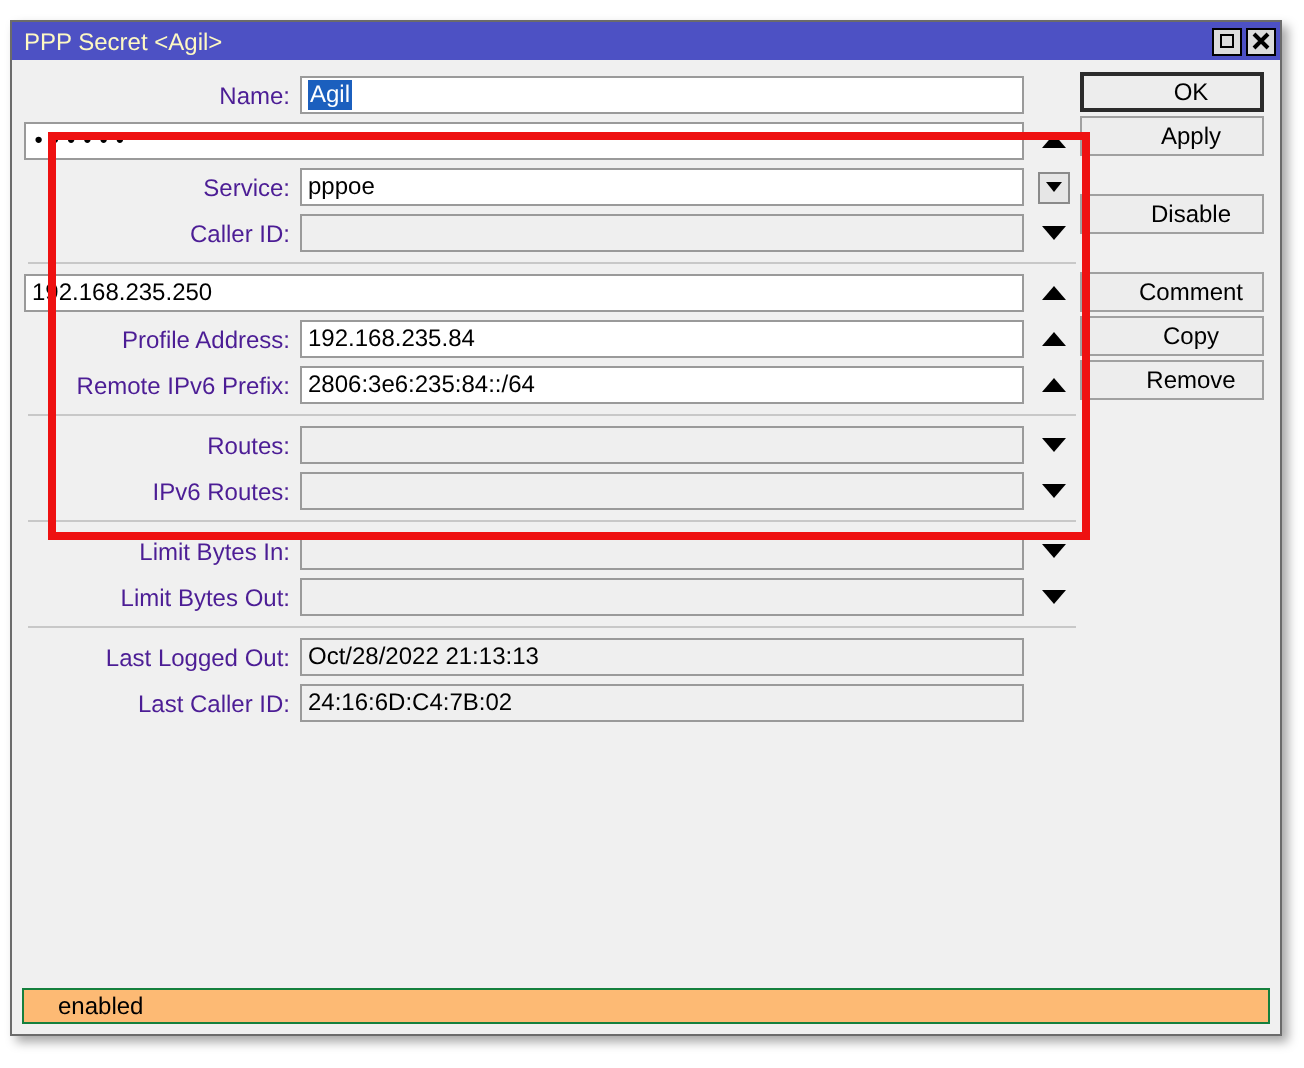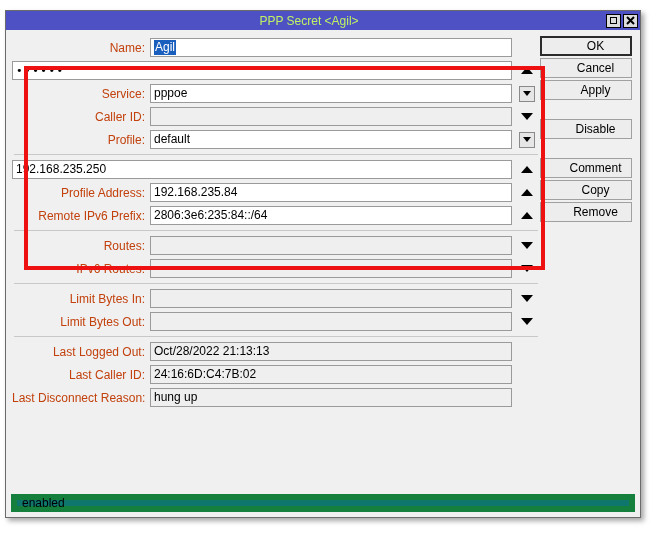--- a/index.html
+++ b/index.html
@@ -31,25 +31,24 @@
 
   .titlebar {
     height: 19px;
     background: #4d51c4;
     display: flex;
     align-items: center;
     padding: 0 2px 0 6px;
     box-sizing: border-box;
   }
   .title-text {
-    color: #bef264;
+    color: #fef9c3;
     font-size: 12px;
     white-space: nowrap;
     flex: 1;
-    text-align: center;
   }
   .title-buttons {
     display: flex;
     gap: 2px;
   }
   .tbtn {
     width: 15px;
     height: 14px;
     background: #dcdcdc;
     border: 1px solid #000000;
@@ -93,21 +92,21 @@
     padding-left: 6px;
     box-sizing: border-box;
   }
   .lbl {
     width: 138px;
     text-align: right;
     padding-right: 5px;
     font-size: 12px;
     white-space: nowrap;
     box-sizing: border-box;
-    color: #c2410c;
+    color: #4c1d95;
   }
   .fieldwrap {
     flex: 1;
     display: flex;
     align-items: center;
     padding-right: 4px;
   }
   .inp {
     flex: 1;
     height: 19px;
@@ -218,26 +217,26 @@
   }
   .btn.gap { margin-top: 17px; }
 
   
   .statusbar {
     position: absolute;
     left: 5px;
     right: 5px;
     bottom: 5px;
     height: 18px;
-    background: #0f766e;
-    border: 6px solid #15803d;
-    box-sizing: border-box;
-    display: flex;
-    align-items: center;
-    padding-left: 5px;
+    background: #fdba74;
+    border: 1px solid #15803d;
+    box-sizing: border-box;
+    display: flex;
+    align-items: center;
+    padding-left: 17px;
     font-size: 12px;
     color: #000;
   }
 
   
   #redbox {
     position: absolute;
     left: 18px;
     top: 36px;
     width: 521px;
@@ -306,33 +305,20 @@
           <div class="lbl">Caller ID:</div>
           <div class="fieldwrap">
             <div class="inp disabled">
               <span></span>
             </div>
             <div class="arrowcell">
               <div class="tri down"></div>
             </div>
           </div>
         </div>
-        <div class="row">
-          <div class="lbl">Profile:</div>
-          <div class="fieldwrap">
-            <div class="inp">
-              <span>default</span>
-            </div>
-            <div class="arrowcell">
-              <div class="combobtn">
-                <div class="tri down"></div>
-              </div>
-            </div>
-          </div>
-        </div>
         <div class="hr"></div>
         <div class="row">
           <div class="fieldwrap">
             <div class="inp">
               <span>192.168.235.250</span>
             </div>
             <div class="arrowcell">
               <div class="tri up"></div>
             </div>
           </div>
@@ -417,34 +403,24 @@
         </div>
         <div class="row">
           <div class="lbl">Last Caller ID:</div>
           <div class="fieldwrap">
             <div class="inp readonly">
               <span>24:16:6D:C4:7B:02</span>
             </div>
             <div class="arrowcell"></div>
           </div>
         </div>
-        <div class="row">
-          <div class="lbl">Last Disconnect Reason:</div>
-          <div class="fieldwrap">
-            <div class="inp readonly">
-              <span>hung up</span>
-            </div>
-            <div class="arrowcell"></div>
-          </div>
-        </div>
       </div>
 
     <div class="buttons" id="button-host">
         <div class="btn default">OK</div>
-        <div class="btn">Cancel</div>
         <div class="btn">Apply</div>
         <div class="btn gap">Disable</div>
         <div class="btn gap">Comment</div>
         <div class="btn">Copy</div>
         <div class="btn">Remove</div>
       </div>
 
     <div id="redbox"></div>
 
     <div class="statusbar">

